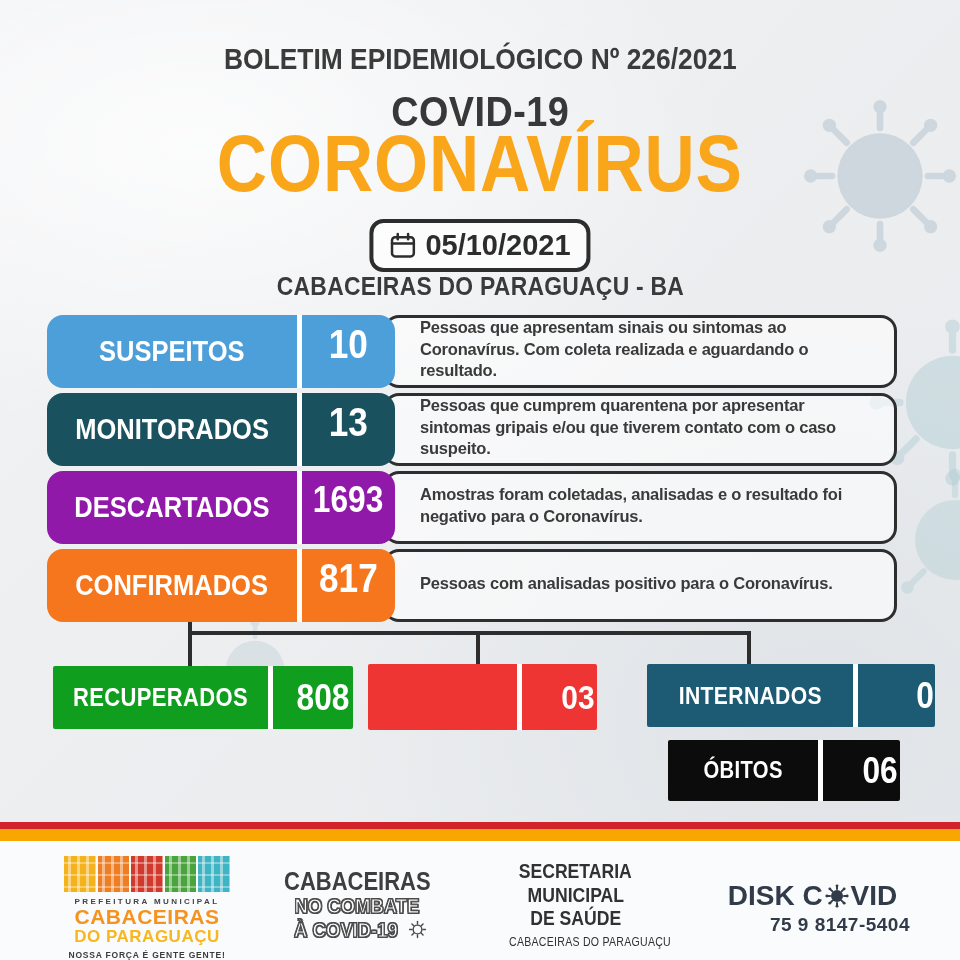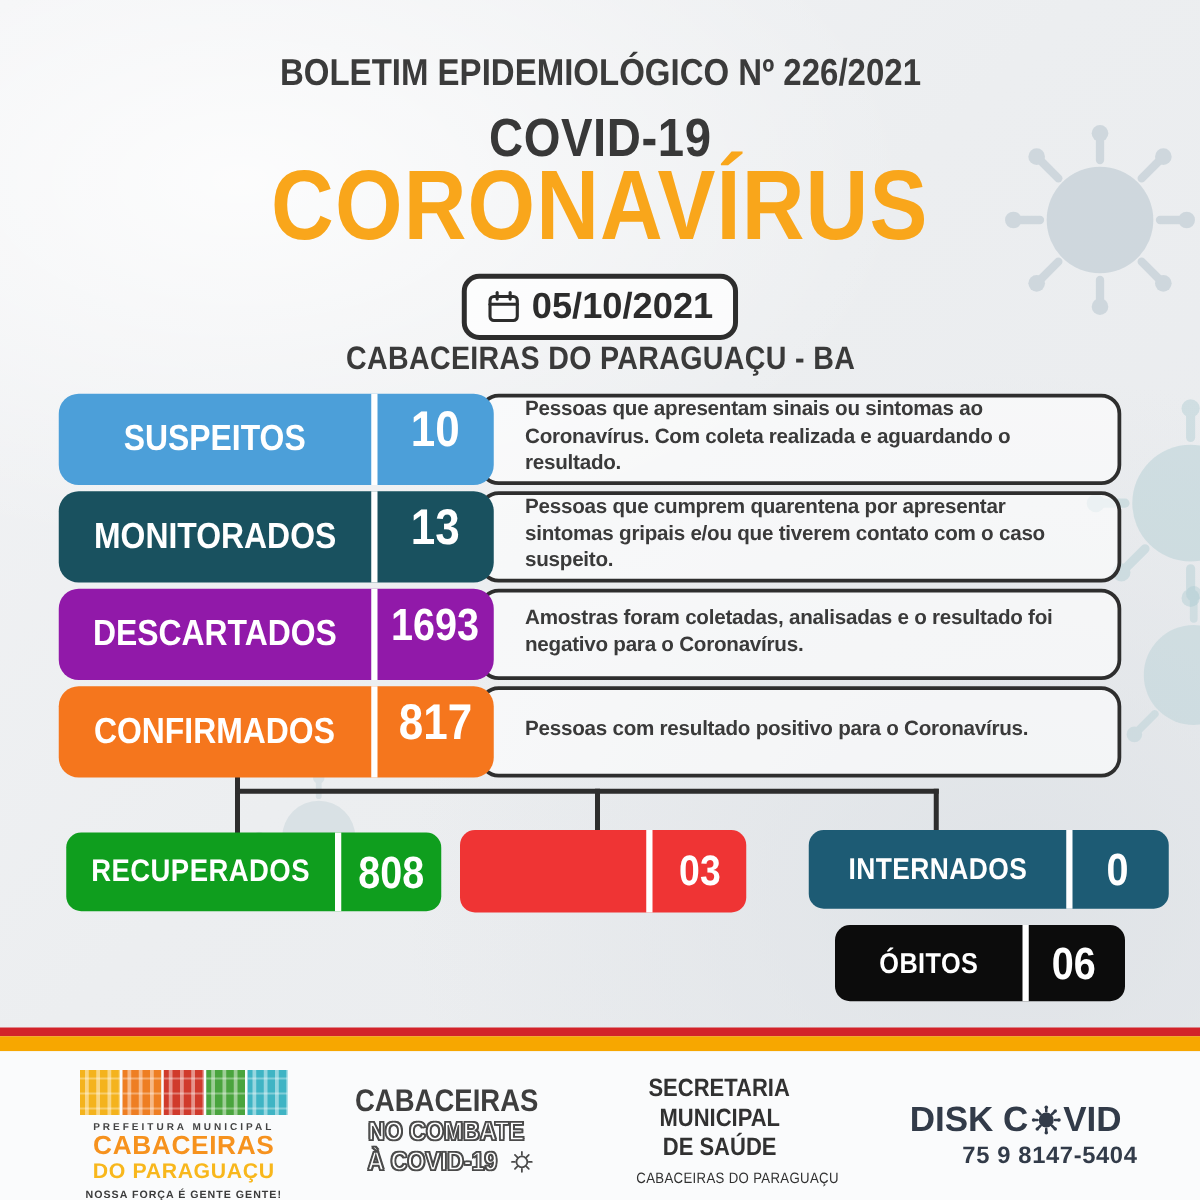--- a/index.html
+++ b/index.html
@@ -52,30 +52,30 @@
   .pill-value{
     position:absolute;left:255px;top:0;width:93px;height:58px;
     display:flex;align-items:center;justify-content:center;
     color:#fff;font-size:40px;font-weight:800;
   }
 
   
   .line{position:absolute;background:#2d2d2d;z-index:1;}
 
   
-  .sum-box{position:absolute;border-radius:12px;z-index:2;}
+  .sum-box{position:absolute;border-radius:2px;z-index:2;}
   .sum-label{
     position:absolute;left:0;top:0;height:100%;
     display:flex;align-items:center;justify-content:center;
     color:#fff;font-weight:800;letter-spacing:.4px;
   }
   .sum-div{position:absolute;top:0;width:5px;height:100%;background:#fff;}
   .sum-value{
     position:absolute;top:0;right:0;height:100%;
-    display:flex;align-items:center;justify-content:center;
+    display:flex;align-items:center;justify-content:flex-end;
     color:#fff;font-size:36px;font-weight:800;
   }
 
   
   .stripe{left:0;width:960px;z-index:3;}
   .footer-bg{left:0;top:841px;width:960px;height:119px;background:#fafbfc;z-index:3;}
   .flogo{position:absolute;z-index:4;text-align:center;}
 
   .mosaic{display:flex;gap:2px;width:166px;height:36px;margin:0 auto;}
   .mosaic div{flex:1;background-image:linear-gradient(rgba(255,255,255,.35) 2px,transparent 2px),linear-gradient(90deg,rgba(255,255,255,.45) 30%,transparent 30%);background-size:100% 12px,9px 100%;background-position:0 18px,4px 0;}
@@ -224,21 +224,21 @@
         </div>
       <div class="pill-div"></div>
       <div class="pill-value" style="font-size:36px">
           <span class="cond">1693</span>
         </div>
     </div>
   </div>
 
   <div class="stat-row" style="top:549px">
     <div class="desc-box">
-        <p>Pessoas com resultado positivo para o Coronavírus.</p>
+        <p>Pessoas com analisadas positivo para o Coronavírus.</p>
       </div>
     <div class="pill" style="background-color: rgb(245, 118, 29);">
       <div class="pill-label">
           <span class="cond">CONFIRMADOS</span>
         </div>
       <div class="pill-div"></div>
       <div class="pill-value">
           <span class="cond">817</span>
         </div>
     </div>

